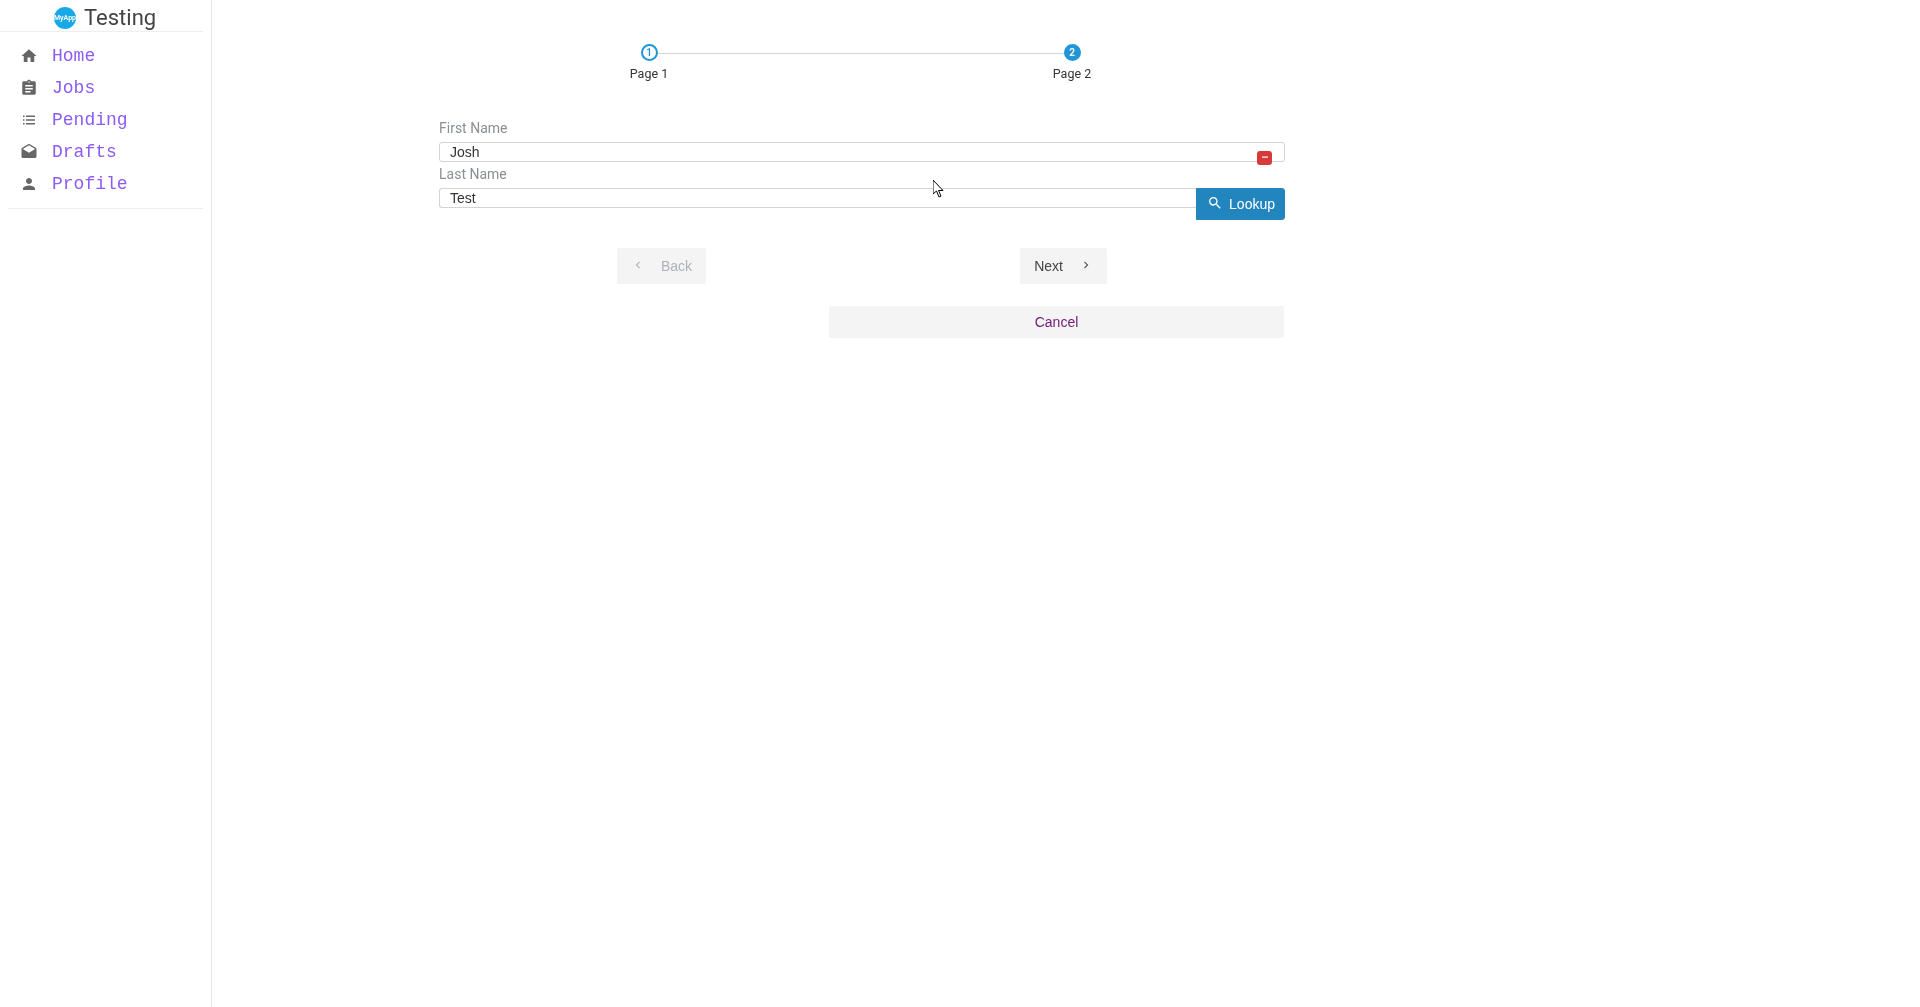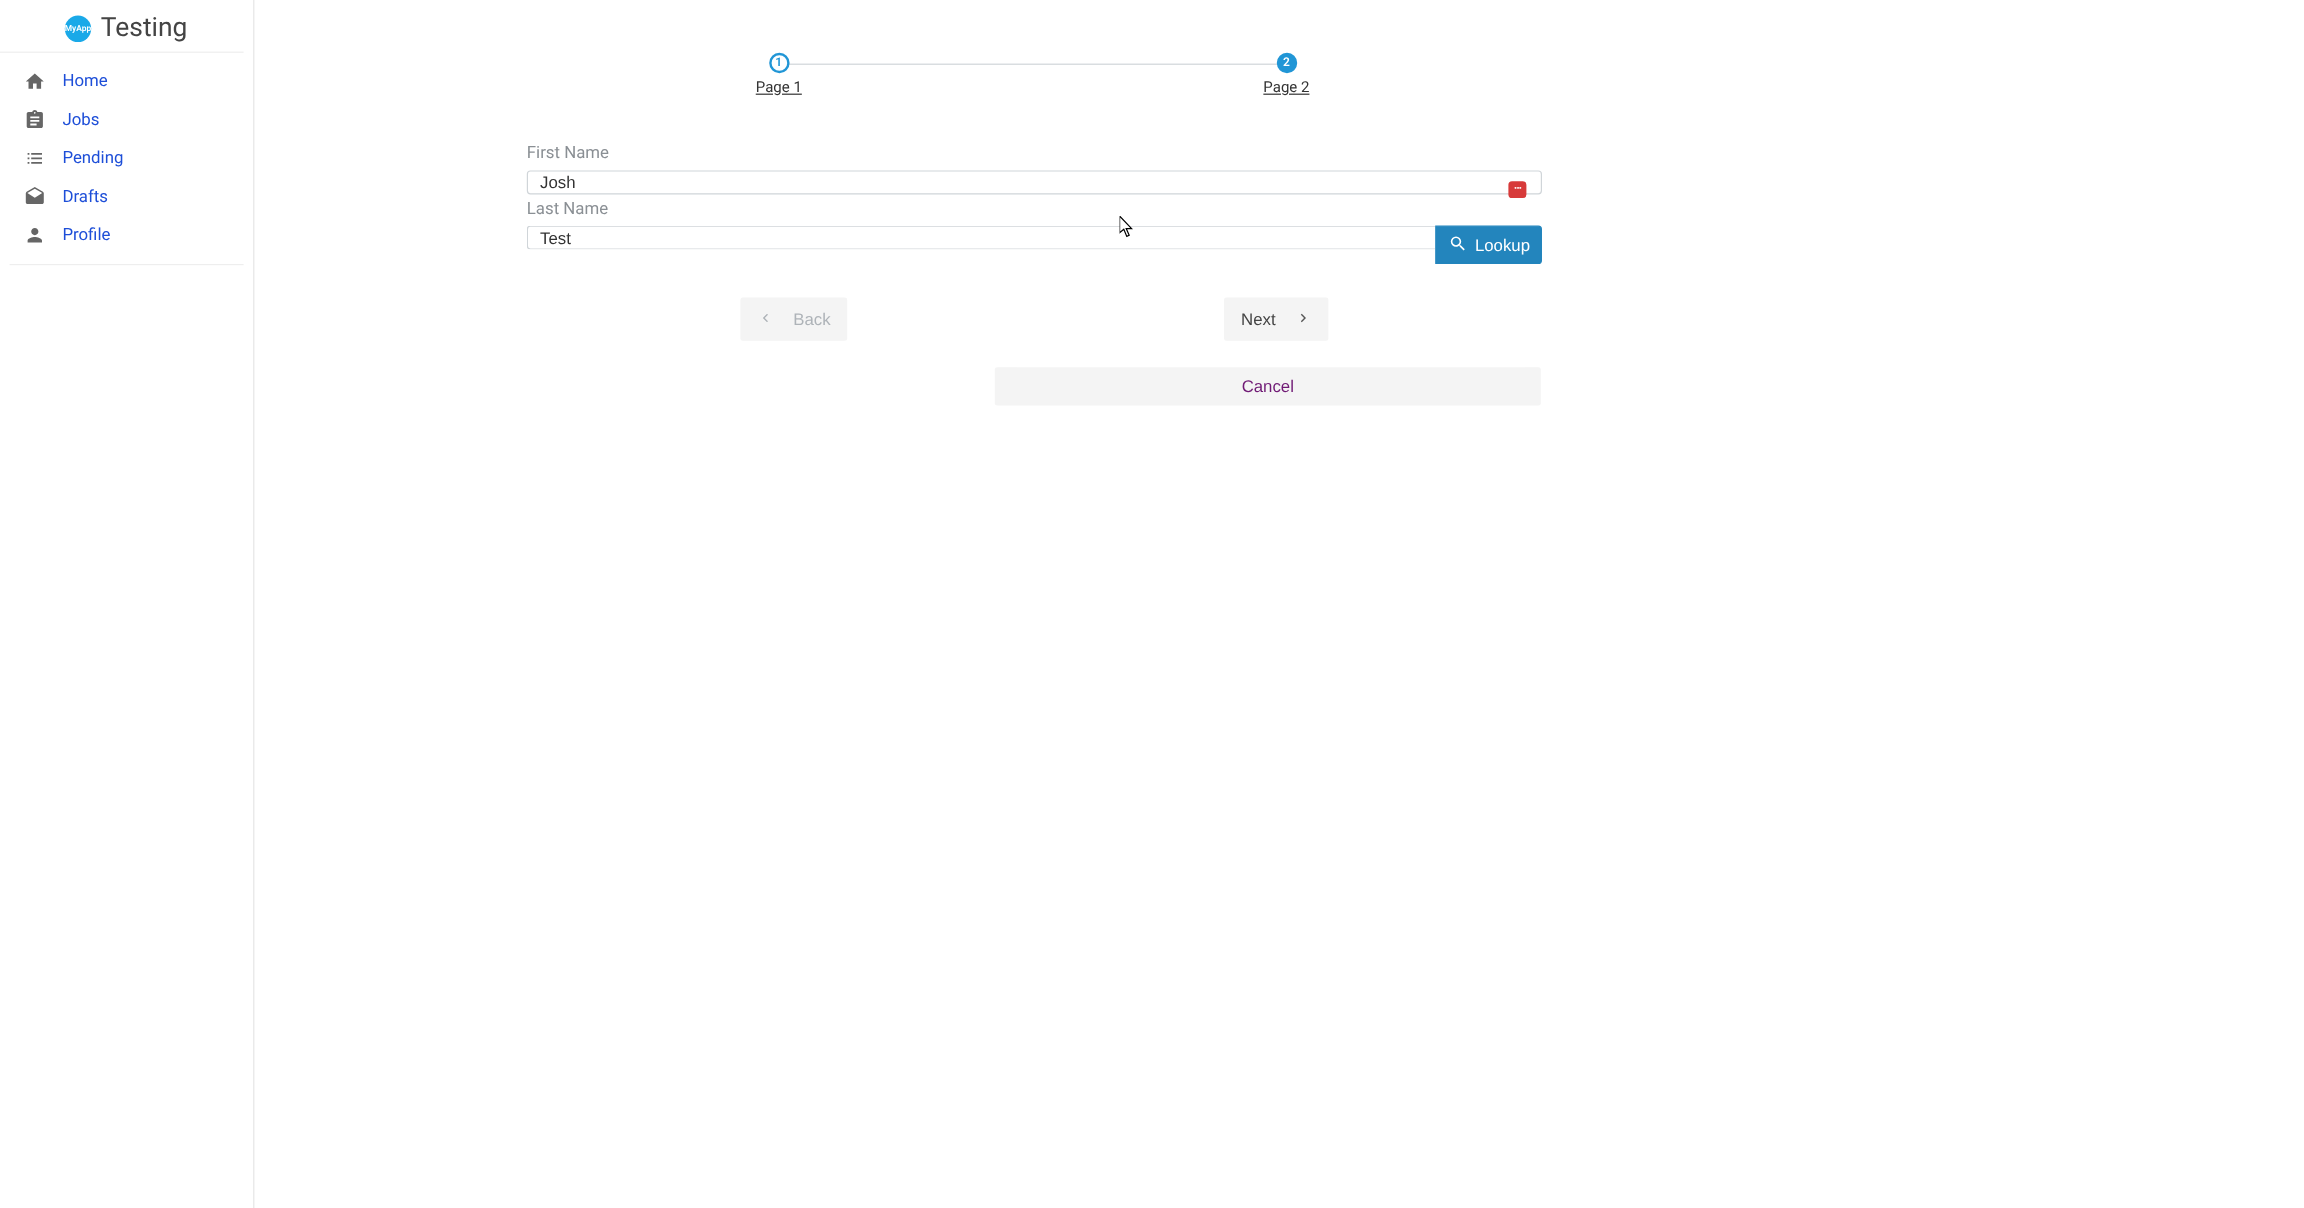--- a/index.html
+++ b/index.html
@@ -19,21 +19,21 @@
     position: absolute;
     left: 0; top: 0;
     width: 212px;
     height: 100%;
     border-right: 1px solid #e5e5e5;
     background: #fff;
   }
   .sidebar-header {
     display: flex;
     align-items: center;
-    height: 44px;
+    height: 32px;
     padding: 4px 0 0 54px;
     border-bottom: 1px solid #eee;
     margin: 0 8px 6px 0;
   }
   .app-logo {
     width: 22px; height: 22px;
     border-radius: 50%;
     background: #1aa9e8;
     color: #fff;
     font-size: 7px;
@@ -64,21 +64,21 @@
     color: #333;
   }
   .nav-icon {
     width: 18px; height: 18px;
     margin-right: 14px;
     display: inline-flex;
     align-items: center;
     justify-content: center;
     fill: #666;
   }
-  .nav-label { font-size: 14px; color: #1d4ed8; }
+  .nav-label { font-size: 18px; color: #8b5cf6; font-family: Liberation Mono, monospace; }
 
   
   .main {
     position: absolute;
     left: 212px; right: 0; top: 0; bottom: 0;
     padding: 0;
   }
   .content {
     margin: 0 auto;
     width: 846px;
@@ -130,21 +130,20 @@
   }
   .step-circle.pending {
     background: #2196d6;
     border: 2px solid #2196d6;
     color: #fff;
   }
   .step-label {
     font-size: 12.5px;
     color: #333;
     white-space: nowrap;
-    text-decoration: underline;
   }
 
   
   .field { margin-bottom: 4px; position: relative; }
   .field-label {
     display: block;
     font-size: 14px;
     color: #8a8f94;
     margin-bottom: 6px;
   }

